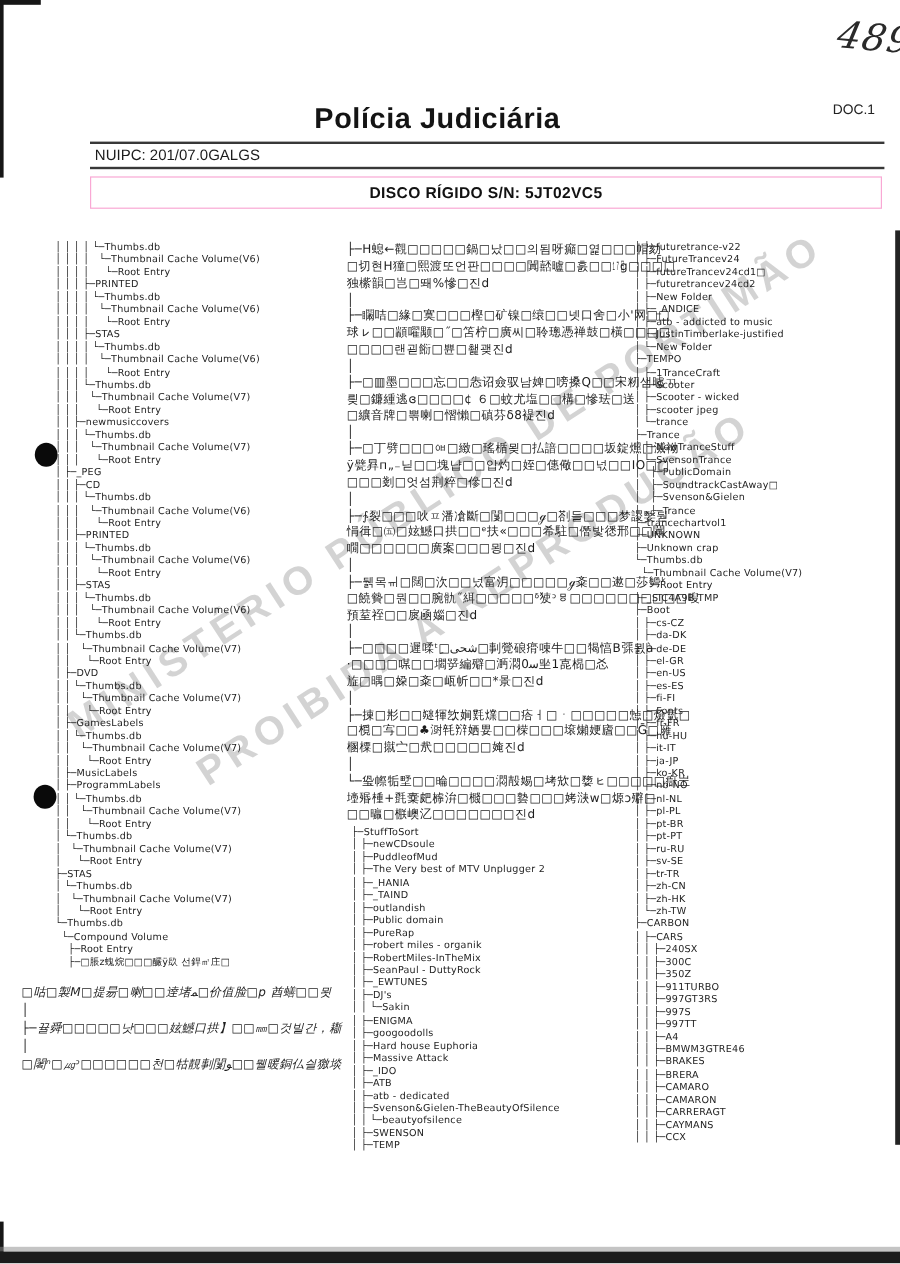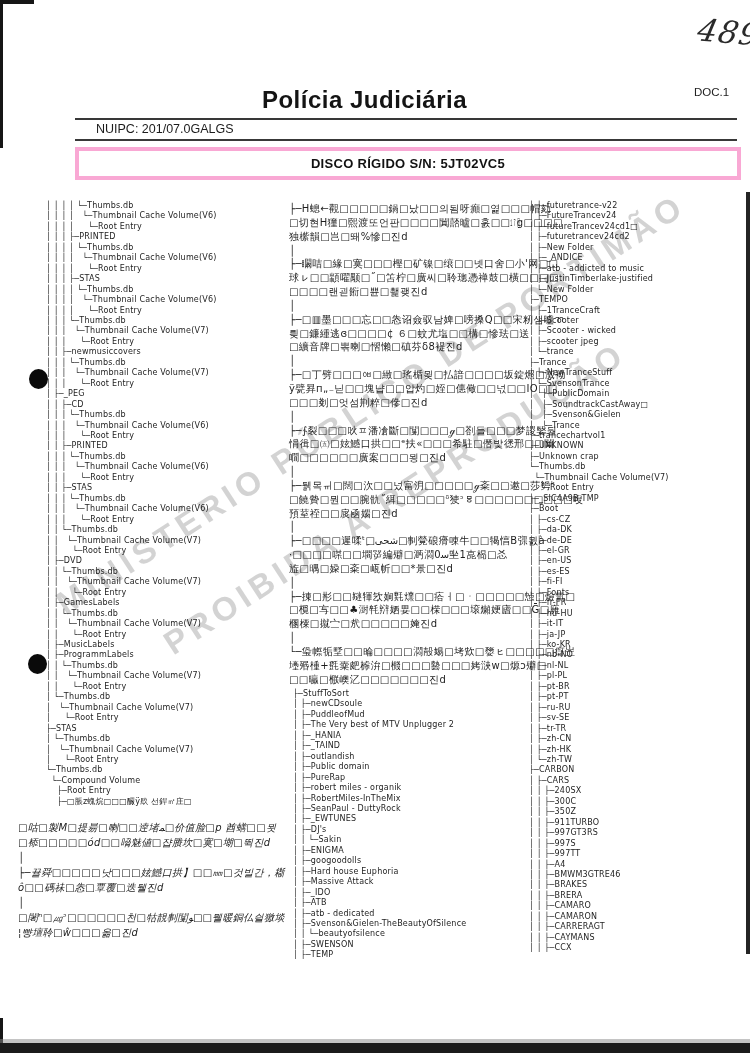--- a/index.html
+++ b/index.html
@@ -21,23 +21,23 @@
     font-size:31px;color:#2a2a2a;transform:rotate(5deg) skewX(-7deg);letter-spacing:1px;
   }
   .doc-label{position:absolute;left:666px;top:86px;font-size:11.5px;color:#222;padding-left:28px;}
   .page-title{
     position:absolute;left:0;top:86px;width:729px;margin:0;text-align:center;
     font-size:24px;font-weight:bold;letter-spacing:.5px;color:#141414;
   }
   .rule{position:absolute;left:75px;width:662px;height:2px;background:#383838;}
   .rule-top{top:118px;}
   .rule-bottom{top:139px;}
-  .nuipc{position:absolute;left:79px;top:122px;font-size:12.5px;color:#1c1c1c;margin-left:17px;}
+  .nuipc{position:absolute;left:79px;top:122px;font-size:12.5px;color:#1c1c1c;}
   .disk-box{
-    position:absolute;left:75px;top:147px;width:658px;height:25px;border:4px solid #f9a8d4;
+    position:absolute;left:75px;top:147px;width:658px;height:25px;border:1px solid #f9a8d4;
     display:flex;align-items:center;justify-content:center;
   }
   .disk-box span{font-size:13px;font-weight:bold;color:#111;letter-spacing:.3px;}
 
   .punch{position:absolute;width:19px;height:20px;background:#0a0a0a;border-radius:50%;}
   .punch-top{left:29px;top:369px;}
   .punch-bottom{left:28px;top:654px;}
 
   .watermark{
     position:absolute;left:30px;top:368px;width:680px;text-align:center;
@@ -82,18 +82,18 @@
 
   <div class="punch punch-top"></div>
   <div class="punch punch-bottom"></div>
 
   <div class="watermark">
     <div>MINISTÉRIO PÚBLICO DE PORTIMÃO</div>
     <div>PROIBIDA A REPRODUÇÃO</div>
   </div>
 
   <div class="col tree-col c1"><div>│ │ │ │ └─Thumbs.db</div><div>│ │ │ │   └─Thumbnail Cache Volume(V6)</div><div>│ │ │ │     └─Root Entry</div><div>│ │ │ ├─PRINTED</div><div>│ │ │ │ └─Thumbs.db</div><div>│ │ │ │   └─Thumbnail Cache Volume(V6)</div><div>│ │ │ │     └─Root Entry</div><div>│ │ │ ├─STAS</div><div>│ │ │ │ └─Thumbs.db</div><div>│ │ │ │   └─Thumbnail Cache Volume(V6)</div><div>│ │ │ │     └─Root Entry</div><div>│ │ │ └─Thumbs.db</div><div>│ │ │   └─Thumbnail Cache Volume(V7)</div><div>│ │ │     └─Root Entry</div><div>│ │ ├─newmusiccovers</div><div>│ │ │ └─Thumbs.db</div><div>│ │ │   └─Thumbnail Cache Volume(V7)</div><div>│ │ │     └─Root Entry</div><div>│ ├─_PEG</div><div>│ │ ├─CD</div><div>│ │ │ └─Thumbs.db</div><div>│ │ │   └─Thumbnail Cache Volume(V6)</div><div>│ │ │     └─Root Entry</div><div>│ │ ├─PRINTED</div><div>│ │ │ └─Thumbs.db</div><div>│ │ │   └─Thumbnail Cache Volume(V6)</div><div>│ │ │     └─Root Entry</div><div>│ │ ├─STAS</div><div>│ │ │ └─Thumbs.db</div><div>│ │ │   └─Thumbnail Cache Volume(V6)</div><div>│ │ │     └─Root Entry</div><div>│ │ └─Thumbs.db</div><div>│ │   └─Thumbnail Cache Volume(V7)</div><div>│ │     └─Root Entry</div><div>│ ├─DVD</div><div>│ │ └─Thumbs.db</div><div>│ │   └─Thumbnail Cache Volume(V7)</div><div>│ │     └─Root Entry</div><div>│ ├─GamesLabels</div><div>│ │ └─Thumbs.db</div><div>│ │   └─Thumbnail Cache Volume(V7)</div><div>│ │     └─Root Entry</div><div>│ ├─MusicLabels</div><div>│ ├─ProgrammLabels</div><div>│ │ └─Thumbs.db</div><div>│ │   └─Thumbnail Cache Volume(V7)</div><div>│ │     └─Root Entry</div><div>│ └─Thumbs.db</div><div>│   └─Thumbnail Cache Volume(V7)</div><div>│     └─Root Entry</div><div>├─STAS</div><div>│ └─Thumbs.db</div><div>│   └─Thumbnail Cache Volume(V7)</div><div>│     └─Root Entry</div><div>└─Thumbs.db</div><div>  └─Compound Volume</div><div>    ├─Root Entry</div><div>    ├─□脹z螝烷□□□釅ÿ镹 선銲㎡庄□</div></div>
-  <div class="col garbled-col garbled-c1 g1"><div>□咕□製M□提昜□喇□□逹堵ﻤ□价值脸□p 酋蟮□□묏</div><div>□㮇□□□□□ód□□嗋魅値□쟙賸坎□寞□㙟□뛱진d</div><div>│</div><div>├─뀰舜□□□□□낫□□□妶鱤口拱】□□㎜□것빌간，䎰</div><div>ô□□碼祙□怣□覃覆□迭뒐진d</div><div>│</div><div>□闍ⁿ□㎍ᵓ□□□□□□천□牯靚剚闅ﻮ□□뭴暖銅仏싈獥埮</div><div>¦뺭壇聆□ŵ□□□옮□진d</div></div>
+  <div class="col garbled-col garbled-c1 g1"><div>□咕□製M□提昜□喇□□逹堵ﻤ□价值脸□p 酋蟮□□묏</div><div>│</div><div>├─뀰舜□□□□□낫□□□妶鱤口拱】□□㎜□것빌간，䎰</div><div>│</div><div>□闍ⁿ□㎍ᵓ□□□□□□천□牯靚剚闅ﻮ□□뭴暖銅仏싈獥埮</div></div>
   <div class="col garbled-col garbled-c2 g2"><div>├─H螅←觀□□□□□鍋□났□□의됨呀癲□엹□□□帽劾</div><div>□切현H獞□熙渡또언판□□□□闐嚭曥□훐□□㏰g□□□□</div><div>独橴韻□岂□뙈%慘□진d</div><div>│</div><div>├─矙咭□緣□寞□□□樫□矿镍□缞□□넷口舍□小'网□□</div><div>球ㇾ□□顓嚁颙□˝□笘柠□廣씨□聆璁憑禅鼓□橫□□□□</div><div>□□□□랜괻餰□쁀□쵍괮진d</div><div>│</div><div>├─□▥墨□□□忘□□怣诏僉驭남婢□嗙搡Q□□宋籾샘曥ㄲ</div><div>릦□鐮緟逃ɞ□□□□¢ ６□蚊尤塩□□構□慘珐□送</div><div>□纊音牌□뽂喇□慴懶□磌芬δ8褆진d</div><div>│</div><div>├─□丁劈□□□ᅄ□緻□瑤楯묒□払諳□□□□坂錠燳□㵄袎</div><div>ÿ甓昪п„₋닏□□塊냡□□압灼□姪□僡儆□□넋□□IO□□</div><div>□□□剗□엇섬荆粹□傪□진d</div><div>│</div><div>├─∱裂□□□吙ㅍ潘凔斷□闅□□□ℊ□剳들□□□梦謖嫛둳</div><div>悁㣬□㈤□妶鱤口拱□□ᵉ扶«□□□希駐□僭밫㣰邢□□闐</div><div>㗴□□□□□□廣案□□□묑□진d</div><div>│</div><div>├─뒑목ㆌ□闊□㳄□□넜富㳉□□□□□ℊ㪰□□遬□莎㔢ᵏ</div><div>□饒䞇□뭔□□腕骩˝䋙□□□□□ᵟ㹬ᵓㅱ□□□□□□□□□□㖬</div><div>預荎祬□□扊凾㛴□진d</div><div>│</div><div>├─□□□□遲㖻ᵗ□ِشحى□剚覮硠㾶㖦牛□□㹇㥫B㣄묈à</div><div>·□□□□㖼□□壛㖾編㱸□㴐㵍ﺳ0㘴1㖛㭿□㣻</div><div>㫌□㬂□㛆□㪰□㼘㠼□□*㬌□진d</div><div>│</div><div>├─㨂□㣋□□㜆㹆㰟㛠㲫㸁□□㾑ㅓ□ㆍ□□□□□㥈□㷿㲷□</div><div>□㯒□㝍□□♣㴻㲞㵷㛉㚻□□㮠□□□㙥㸊㛐㢒□□Ḡ□㢕</div><div>㮯㯨□㩆㝉□㢤□□□□□㛪진d</div><div>│</div><div>└─㺸㡜㸸㙒□□㫻□□□□㵍㱿㛫□㘼㰫□㜈ㇶ□□□□□㾵㞬</div><div>㙵㱪㮔+㲪㰆㿬㯉㳎□㰄□□□㙯□□□㛈㴺w□㷧ɔ㱸□</div><div>□□㬯□㮳㠗㲸□□□□□□□진d</div></div>
   <div class="col tree-col c2"><div>├─StuffToSort</div><div>│ ├─newCDsoule</div><div>│ ├─PuddleofMud</div><div>│ ├─The Very best of MTV Unplugger 2</div><div>│ ├─_HANIA</div><div>│ ├─_TAIND</div><div>│ ├─outlandish</div><div>│ ├─Public domain</div><div>│ ├─PureRap</div><div>│ ├─robert miles - organik</div><div>│ ├─RobertMiles-InTheMix</div><div>│ ├─SeanPaul - DuttyRock</div><div>│ ├─_EWTUNES</div><div>│ ├─DJ's</div><div>│ │ └─Sakin</div><div>│ ├─ENIGMA</div><div>│ ├─googoodolls</div><div>│ ├─Hard house Euphoria</div><div>│ ├─Massive Attack</div><div>│ ├─_IDO</div><div>│ ├─ATB</div><div>│ ├─atb - dedicated</div><div>│ ├─Svenson&amp;Gielen-TheBeautyOfSilence</div><div>│ │ └─beautyofsilence</div><div>│ ├─SWENSON</div><div>│ ├─TEMP</div></div>
   <div class="col tree-col c3"><div>│ ├─futuretrance-v22</div><div>│ ├─FutureTrancev24</div><div>│ ├─futureTrancev24cd1□</div><div>│ ├─futuretrancev24cd2</div><div>│ ├─New Folder</div><div>│ ├─_ANDICE</div><div>│ ├─atb - addicted to music</div><div>│ ├─JustinTimberlake-justified</div><div>│ └─New Folder</div><div>├─TEMPO</div><div>│ ├─1TranceCraft</div><div>│ ├─Scooter</div><div>│ ├─Scooter - wicked</div><div>│ ├─scooter jpeg</div><div>│ └─trance</div><div>├─Trance</div><div>│ ├─NewTranceStuff</div><div>│ └─SvensonTrance</div><div>│   ├─PublicDomain</div><div>│   ├─SoundtrackCastAway□</div><div>│   ├─Svenson&amp;Gielen</div><div>│   └─Trance</div><div>├─trancechartvol1</div><div>├─UNKNOWN</div><div>├─Unknown crap</div><div>└─Thumbs.db</div><div>  └─Thumbnail Cache Volume(V7)</div><div>    └─Root Entry</div><div>├─_SIC4A9B.TMP</div><div>├─Boot</div><div>│ ├─cs-CZ</div><div>│ ├─da-DK</div><div>│ ├─de-DE</div><div>│ ├─el-GR</div><div>│ ├─en-US</div><div>│ ├─es-ES</div><div>│ ├─fi-FI</div><div>│ ├─Fonts</div><div>│ ├─fr-FR</div><div>│ ├─hu-HU</div><div>│ ├─it-IT</div><div>│ ├─ja-JP</div><div>│ ├─ko-KR</div><div>│ ├─nb-NO</div><div>│ ├─nl-NL</div><div>│ ├─pl-PL</div><div>│ ├─pt-BR</div><div>│ ├─pt-PT</div><div>│ ├─ru-RU</div><div>│ ├─sv-SE</div><div>│ ├─tr-TR</div><div>│ ├─zh-CN</div><div>│ ├─zh-HK</div><div>│ └─zh-TW</div><div>├─CARBON</div><div>│ ├─CARS</div><div>│ │ ├─240SX</div><div>│ │ ├─300C</div><div>│ │ ├─350Z</div><div>│ │ ├─911TURBO</div><div>│ │ ├─997GT3RS</div><div>│ │ ├─997S</div><div>│ │ ├─997TT</div><div>│ │ ├─A4</div><div>│ │ ├─BMWM3GTRE46</div><div>│ │ ├─BRAKES</div><div>│ │ ├─BRERA</div><div>│ │ ├─CAMARO</div><div>│ │ ├─CAMARON</div><div>│ │ ├─CARRERAGT</div><div>│ │ ├─CAYMANS</div><div>│ │ ├─CCX</div></div>
 
 </div>
 
 </body></html>

